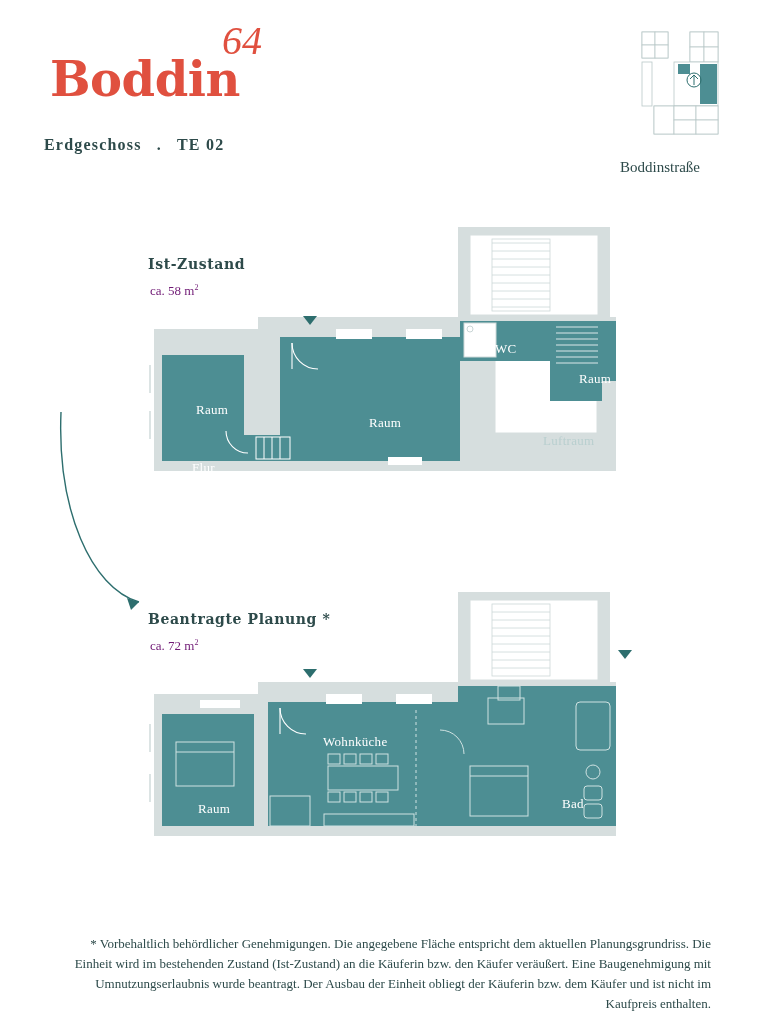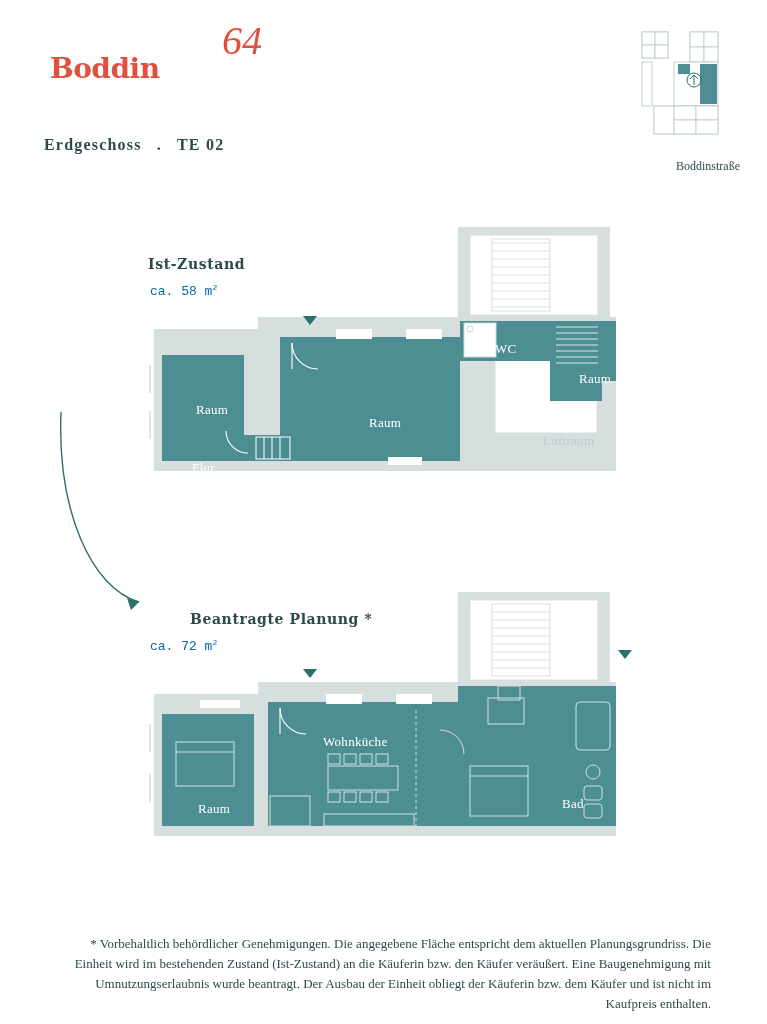--- a/index.html
+++ b/index.html
@@ -18,21 +18,21 @@
 
   
   .logo-block {
     position: absolute;
     left: 50px;
     top: 55px;
   }
   .logo-word {
     font-family: "DejaVu Serif", serif;
     font-weight: bold;
-    font-size: 28px;
+    font-size: 48px;
     letter-spacing: -0.5px;
     color: #e0503f;
     line-height: 1;
   }
   .logo-sup {
     position: absolute;
     left: 172px;
     top: -34px;
     font-family: "Liberation Serif", serif;
     font-style: italic;
@@ -63,46 +63,46 @@
     top: 28px;
     width: 84px;
     height: 115px;
   }
   .keyplan svg { display: block; }
   .keyplan-label {
     position: absolute;
     left: 620px;
     top: 159px;
     width: 120px;
-    text-align: right;
-    font-family: "Liberation Serif", serif;
-    font-size: 12px;
+    text-align: left;
+    font-family: "Liberation Serif", serif;
+    font-size: 15px;
     color: #2d4a4a;
   }
 
   
   .sec-title {
     position: absolute;
     font-family: "DejaVu Serif", serif;
     font-weight: bold;
     font-size: 14px;
     letter-spacing: 0.6px;
     color: #2d4a4a;
   }
   .sec-area {
     position: absolute;
-    font-family: Liberation Mono, monospace;
+    font-family: Liberation Serif, serif;
     font-size: 13px;
-    color: #0369a1;
+    color: #701a75;
   }
   .sec-area sup { font-size: 8px; }
 
   #title-ist   { left: 148px; top: 256px; }
   #area-ist    { left: 150px; top: 283px; }
-  #title-plan  { left: 148px; top: 611px; margin-left: 42px; }
+  #title-plan  { left: 148px; top: 611px; }
   #area-plan   { left: 150px; top: 638px; }
 
   
   .plan {
     position: absolute;
   }
   #plan-ist  { left: 140px; top: 225px;  width: 500px; height: 270px; }
   #plan-plan { left: 140px; top: 590px;  width: 500px; height: 275px; }
   .plan svg { display: block; }
 

